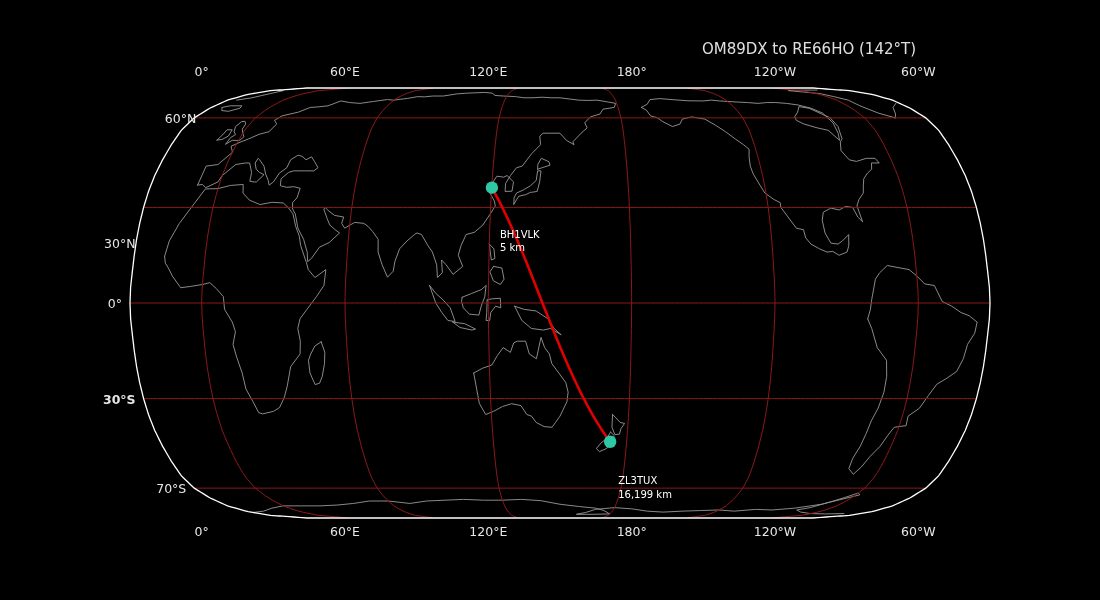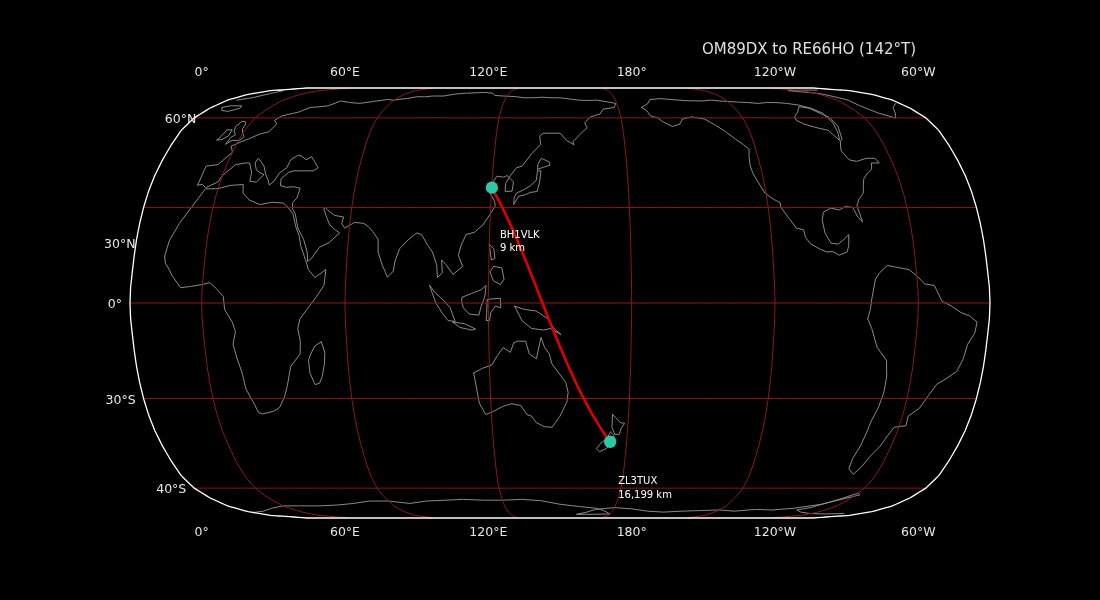--- a/index.html
+++ b/index.html
@@ -107,21 +107,21 @@
       <div class="lon-label" style="left: 345px; top: 524px;">60°E</div>
       <div class="lon-label" style="left: 488.3px; top: 524px;">120°E</div>
       <div class="lon-label" style="left: 631.7px; top: 524px;">180°</div>
       <div class="lon-label" style="left: 775px; top: 524px;">120°W</div>
       <div class="lon-label" style="left: 918.3px; top: 524px;">60°W</div>
     </div>
   <div id="latLeft">
       <div class="lat-label" style="left: 10px; width: 186.3px; top: 117.8px;">60°N</div>
       <div class="lat-label" style="left: 0px; width: 135.6px; top: 215px; margin-top: 28px;">30°N</div>
       <div class="lat-label" style="left: 0px; width: 122px; top: 303px;">0°</div>
-      <div class="lat-label" style="left: 0px; width: 135.6px; top: 398.6px;">30°S</div>
-      <div class="lat-label" style="left: 0px; width: 186.3px; top: 488.2px;">40°S</div>
+      <div class="lat-label" style="left: 0px; width: 135.6px; top: 398.6px; font-weight: bold;">30°S</div>
+      <div class="lat-label" style="left: 0px; width: 186.3px; top: 488.2px;">70°S</div>
     </div>
   <div id="markerLabels">
-      <div class="mk-label" style="left: 499.9px; top: 183.7px;"><span>BH1VLK</span><span class="dist">9 km</span></div>
+      <div class="mk-label" style="left: 499.9px; top: 183.7px;"><span>BH1VLK</span><span class="dist">5 km</span></div>
       <div class="mk-label" style="left: 618.2px; top: 430px;"><span>ZL3TUX</span><span class="dist">16,199 km</span></div>
     </div>
 
 </div>
 
 </body></html>

